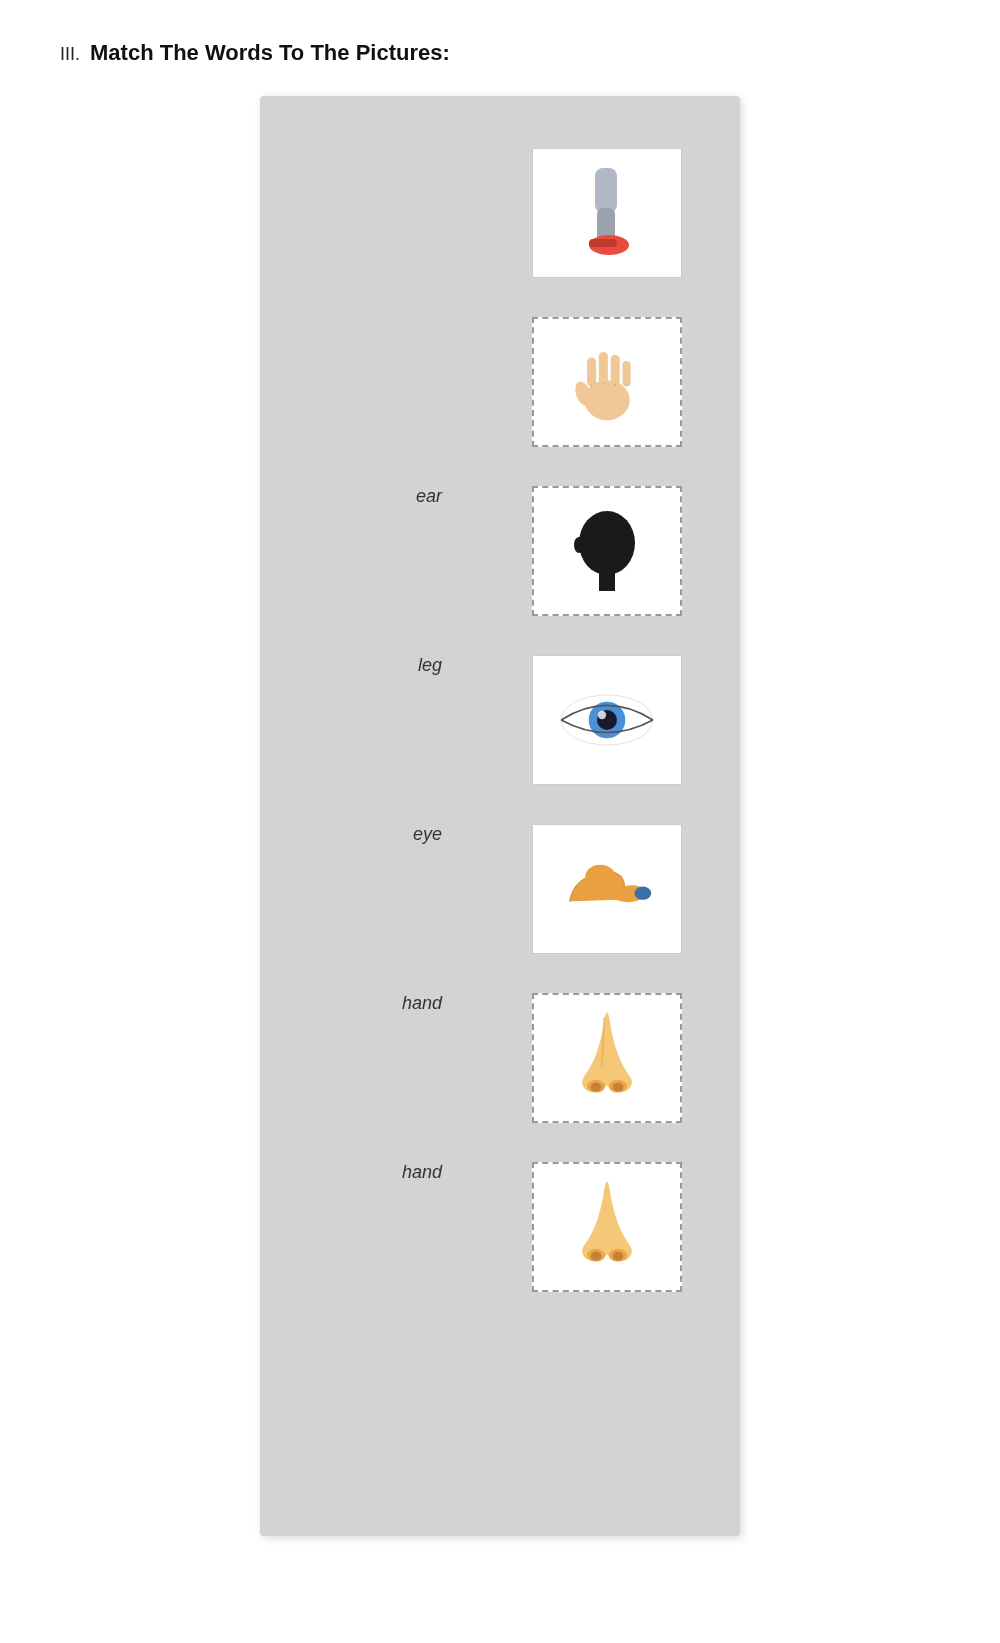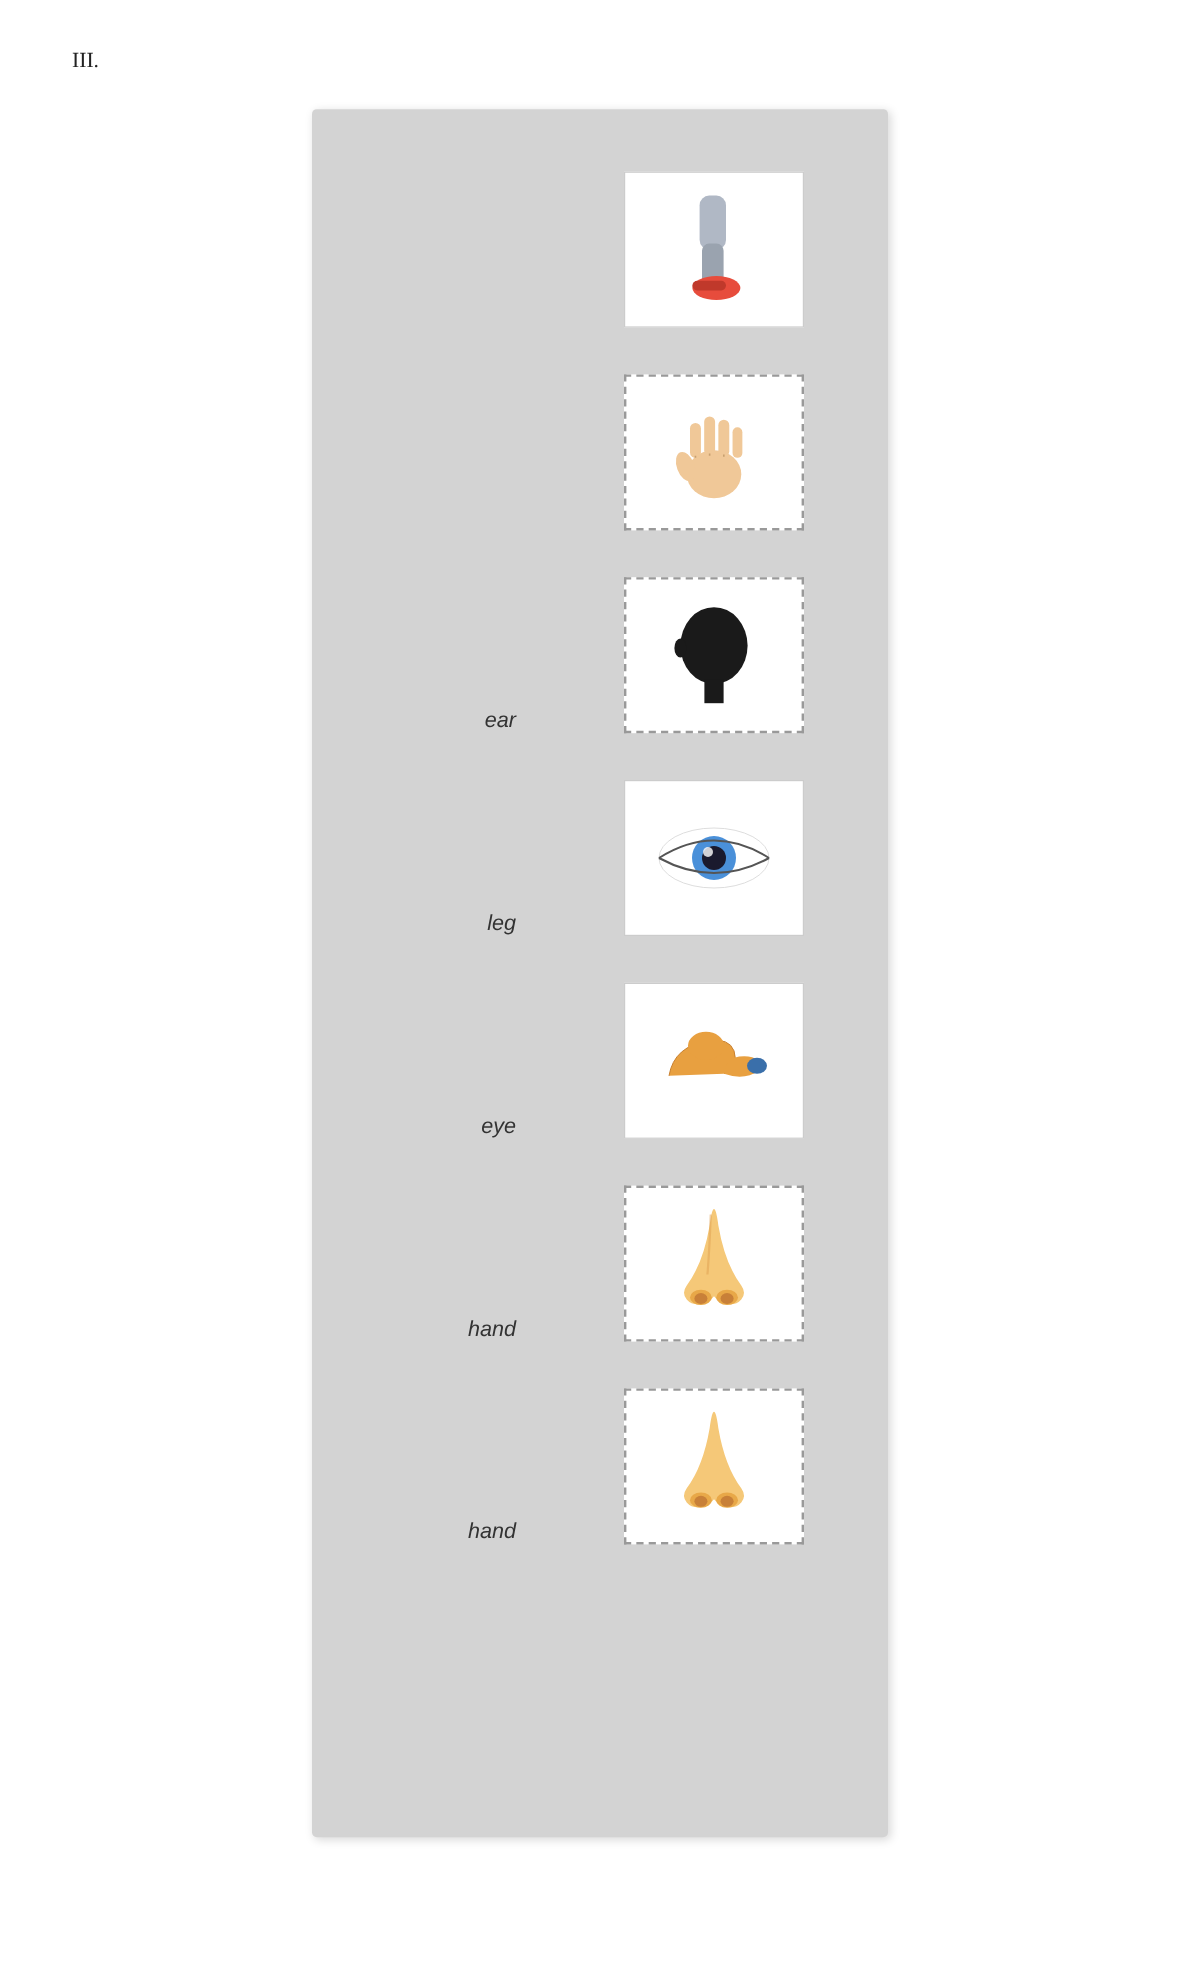--- a/index.html
+++ b/index.html
@@ -17,21 +17,20 @@
       background: #fff;
       padding: 40px 60px 60px 60px;
       position: relative;
     }
 
     .instruction-header {
       display: flex;
       align-items: baseline;
       gap: 10px;
       margin-bottom: 30px;
-      font-family: Liberation Serif, serif;
     }
 
     .roman-numeral {
       font-size: 18px;
       font-weight: normal;
       color: #222;
     }
 
     .instruction-title {
       font-size: 22px;
@@ -48,23 +47,23 @@
       align-items: stretch;
       width: 480px;
       margin: 0 auto;
       box-shadow: 2px 2px 8px rgba(0,0,0,0.15);
       min-height: 1440px;
       position: relative;
     }
 
     .match-row {
       display: flex;
-      align-items: flex-end;
+      align-items: flex-start;
       width: 100%;
-      padding: 12px 20px;
+      padding: 12px 32px;
       position: relative;
     }
 
     .word-col {
       width: 180px;
       text-align: right;
       padding-right: 30px;
       font-size: 18px;
       color: #333;
       font-style: italic;
@@ -97,20 +96,21 @@
     .match-row:nth-child(1) { margin-top: 10px; }
     .match-row:nth-child(n+2) { margin-top: 15px; }
   </style>
 </head>
 <body>
 
 <div class="page-container">
 
   <div class="instruction-header">
     <span class="roman-numeral">III.</span>
+    <span class="instruction-title">Match The Words To The Pictures:</span>
   </div>
 
   <div class="activity-box">
 
     <div class="match-row">
       <div class="word-col"></div>
       <div class="image-col">
 
         <svg class="body-part-svg" viewBox="0 0 100 100">
 

